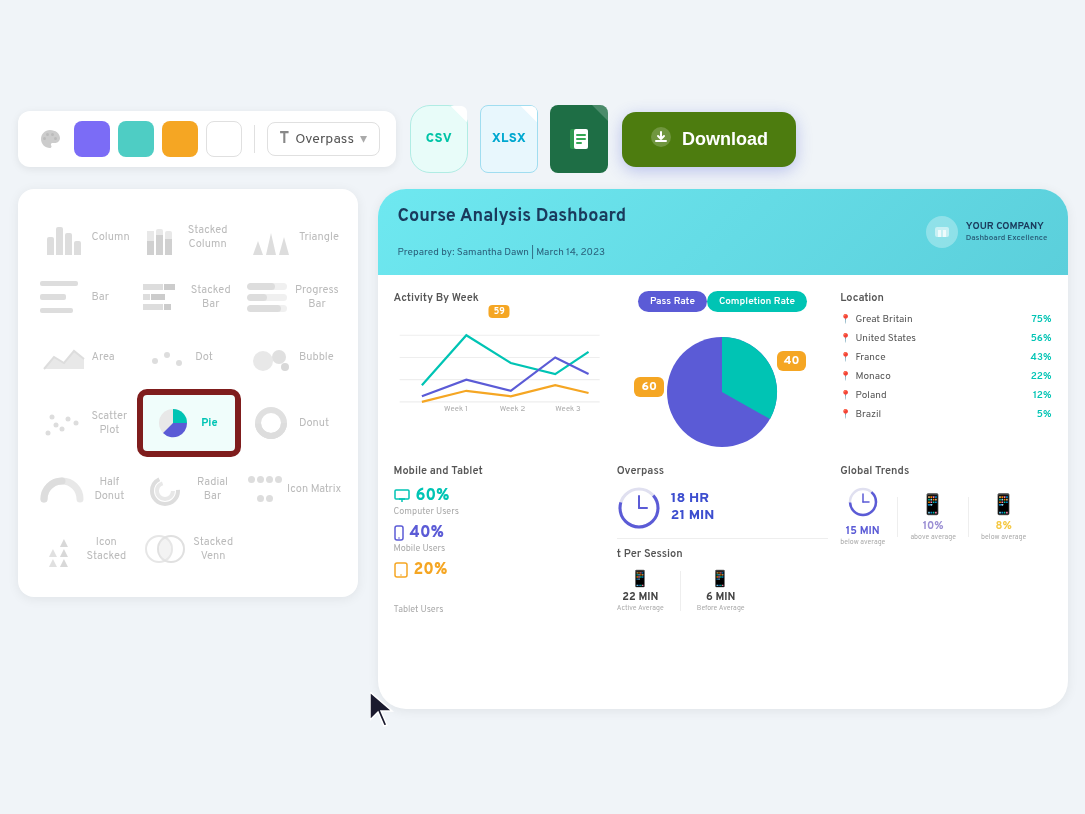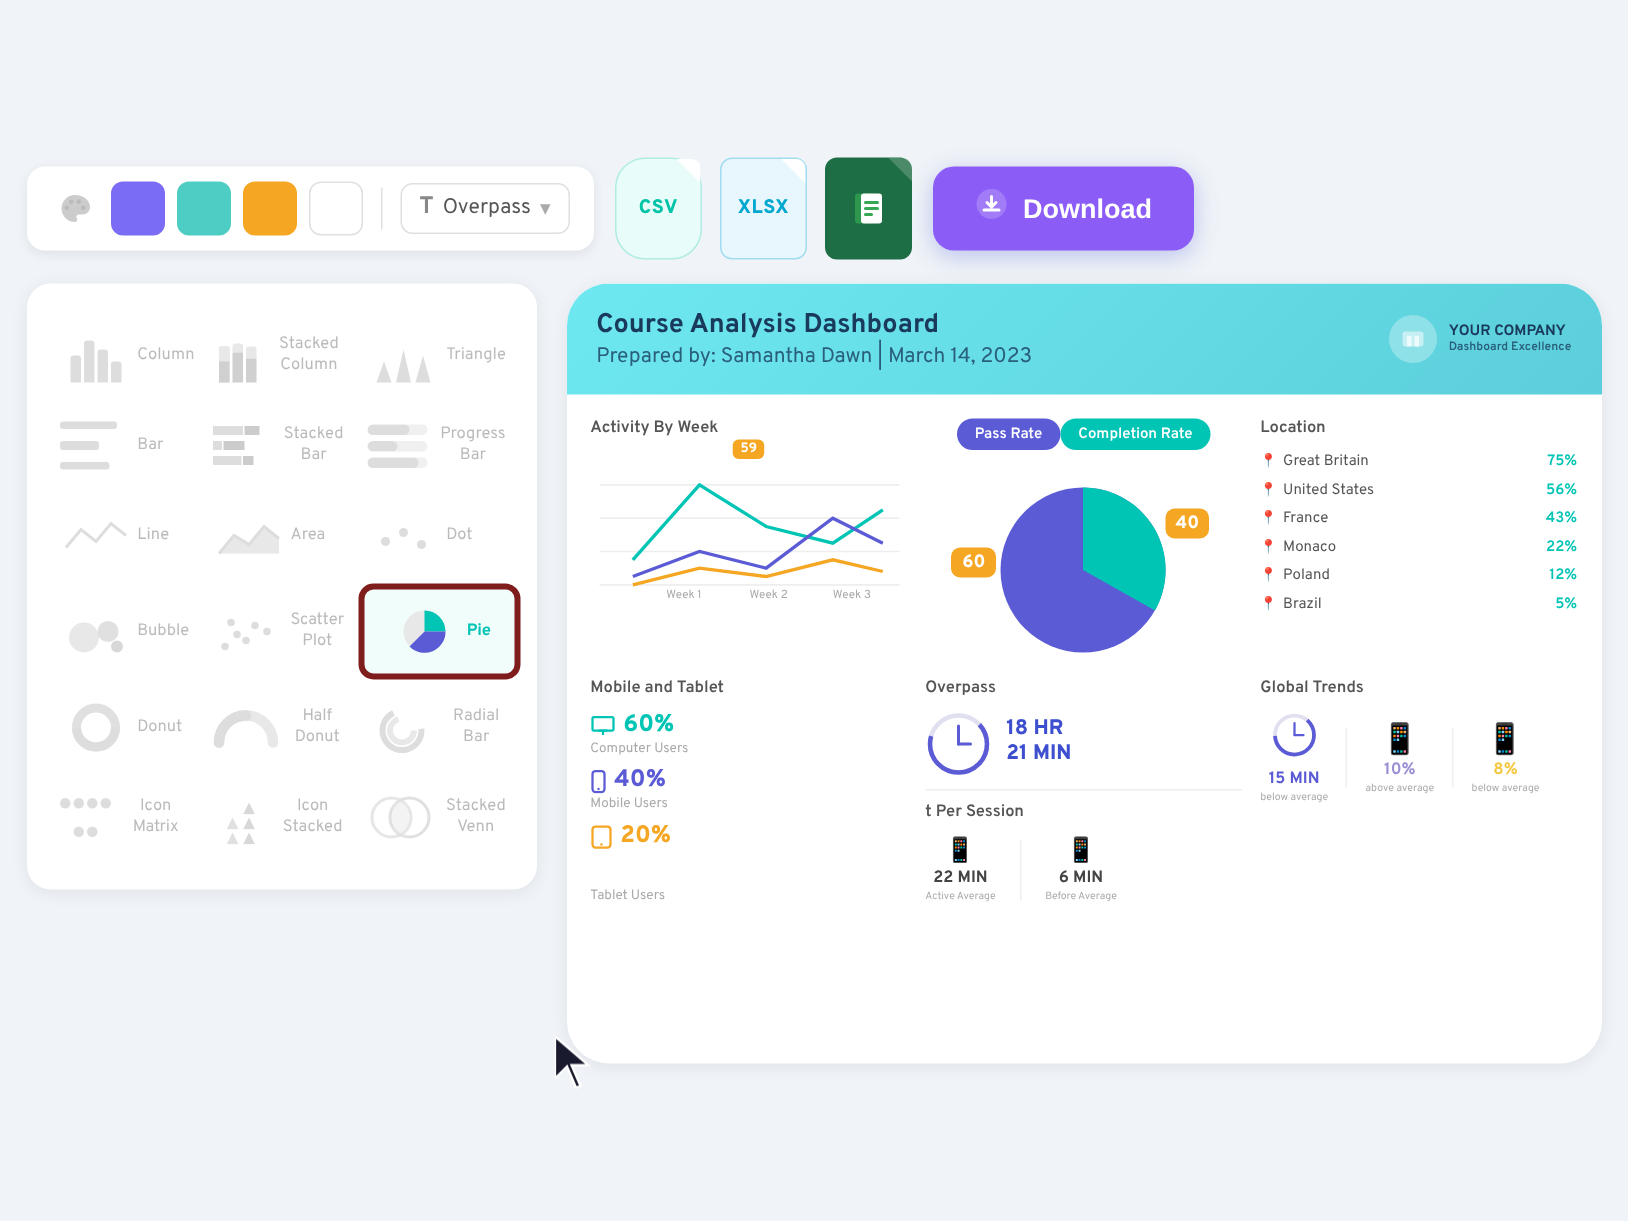--- a/index.html
+++ b/index.html
@@ -118,21 +118,21 @@
       border: 1.5px solid #00c4a7;
     }
 
     .file-xlsx {
       background: #e0faf5;
       color: #00a8d0;
       border: 1.5px solid #00a8d0;
     }
 
     .download-btn {
-      background: #8b5cf6;
+      background: #4d7c0f;
       color: #fff;
       border: none;
       border-radius: 14px;
       padding: 14px 28px;
       font-size: 18px;
       font-weight: 600;
       cursor: pointer;
       display: flex;
       align-items: center;
       gap: 10px;
@@ -163,23 +163,22 @@
       display: flex;
       flex-direction: row;
       align-items: center;
       gap: 4px;
       padding: 10px 6px;
       border-radius: 10px;
       cursor: pointer;
     }
 
     .chart-item.active {
-      border: 4px solid #7f1d1d;
+      border: 6px solid #7f1d1d;
       background: #f0fdfb;
-      justify-content: center;
     }
 
     .chart-icon {
       width: 48px;
       height: 36px;
       display: flex;
       align-items: flex-end;
       justify-content: center;
       gap: 2px;
     }
@@ -212,23 +211,23 @@
       align-items: center;
     }
 
     .dash-title {
       font-size: 18px;
       font-weight: 700;
       color: #1a3a5c;
     }
 
     .dash-subtitle {
-      font-size: 14px;
+      font-size: 10px;
       color: #2a5f7a;
-      margin-top: 2px;
+      margin-top: 18px;
     }
 
     .company-logo {
       display: flex;
       align-items: center;
       gap: 8px;
     }
 
     .company-icon {
       width: 32px;
@@ -529,28 +528,20 @@
           <div style="width:40px;height:7px;background:#f0f0f0;border-radius:4px;overflow:hidden;">
             <div style="width:50%;height:100%;background:#ddd;border-radius:4px;"></div>
           </div>
           <div style="width:40px;height:7px;background:#f0f0f0;border-radius:4px;overflow:hidden;">
             <div style="width:85%;height:100%;background:#ddd;border-radius:4px;"></div>
           </div>
         </div>
         <span class="chart-label">Progress Bar</span>
       </div>
 
-      <div class="chart-item">
-        <div class="chart-icon" style="align-items:center;">
-          <svg width="44" height="28" viewBox="0 0 44 28">
-            <polyline points="2,22 12,10 22,18 32,6 42,14" fill="none" stroke="#ddd" stroke-width="2"></polyline>
-          </svg>
-        </div>
-        <span class="chart-label">Line</span>
-      </div>
 
       <div class="chart-item">
         <div class="chart-icon" style="align-items:center;">
           <svg width="44" height="28" viewBox="0 0 44 28">
             <polygon points="2,26 12,14 22,20 32,8 42,16 42,26" fill="#e8e8e8"></polygon>
             <polyline points="2,26 12,14 22,20 32,8 42,16" fill="none" stroke="#ddd" stroke-width="2"></polyline>
           </svg>
         </div>
         <span class="chart-label">Area</span>
       </div>

